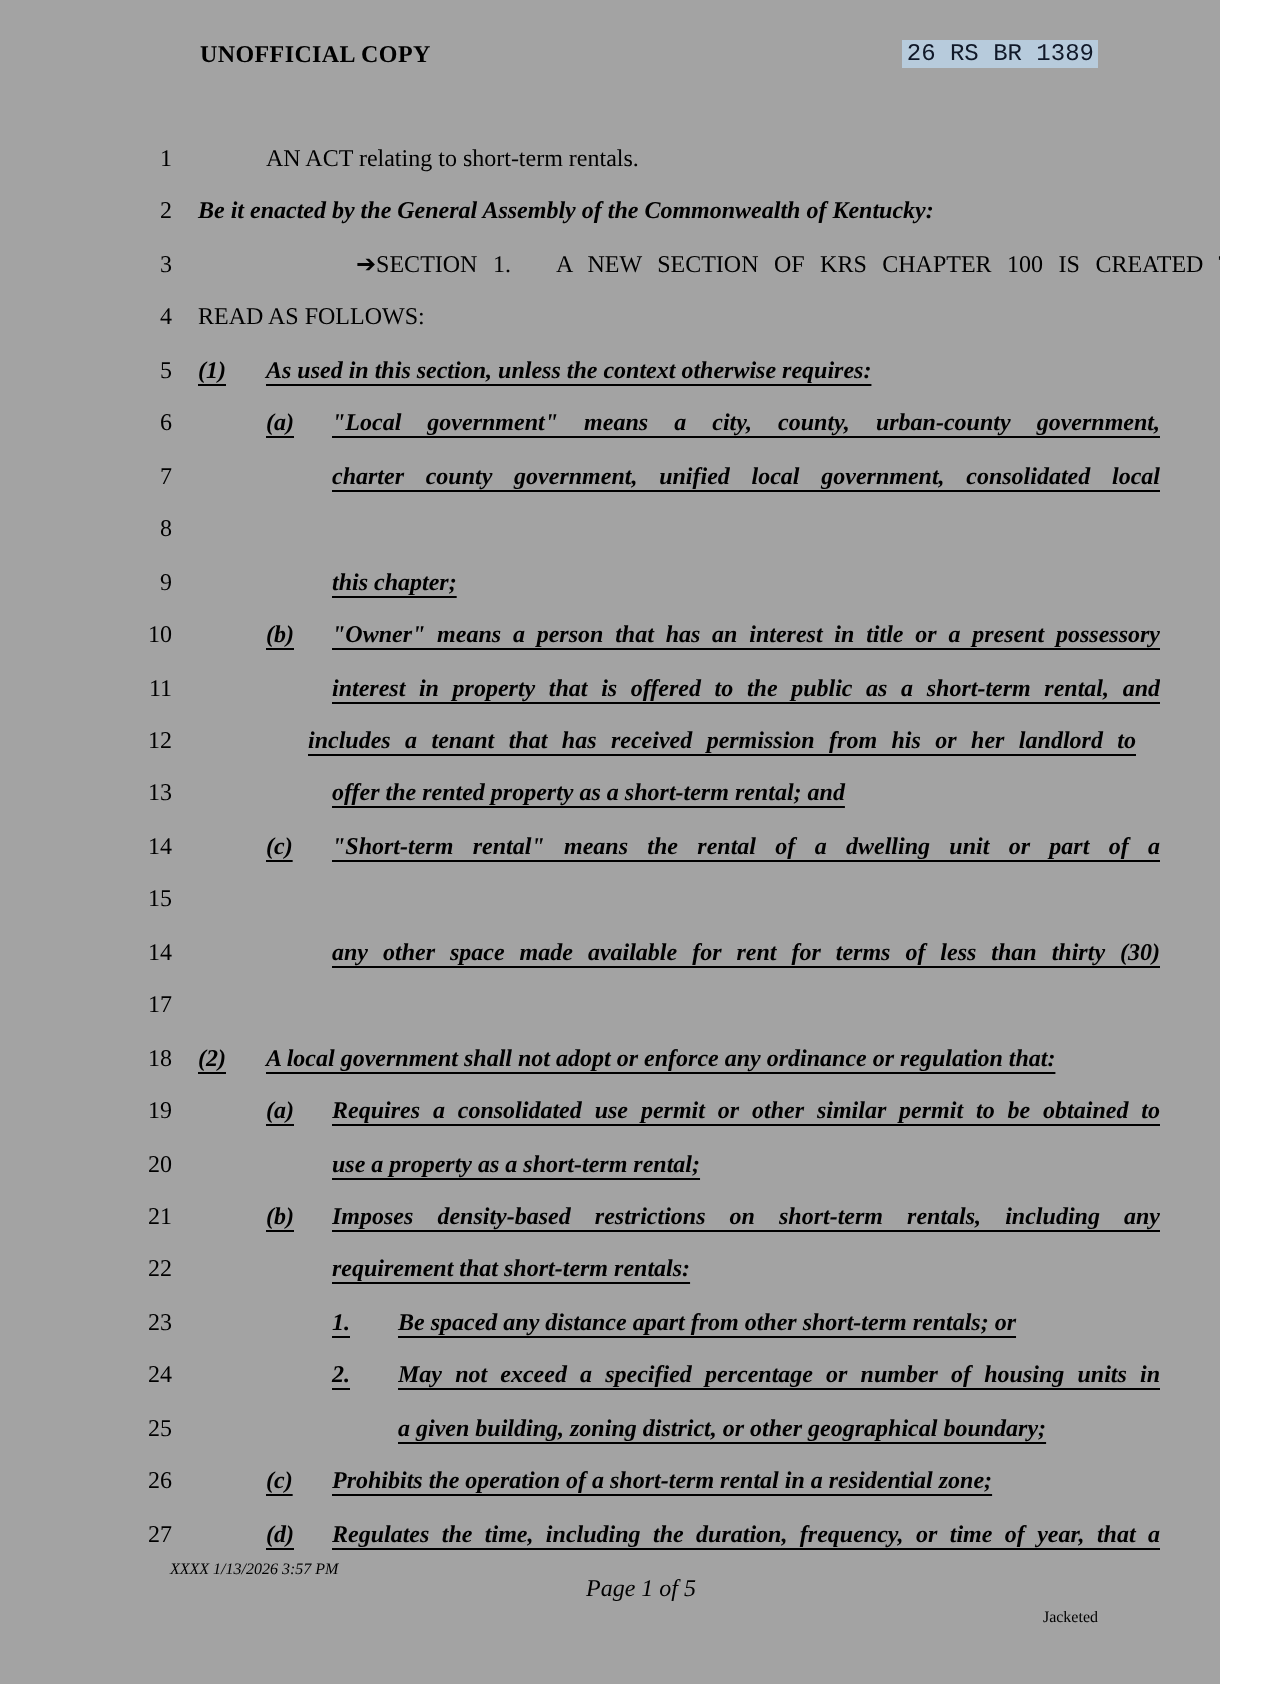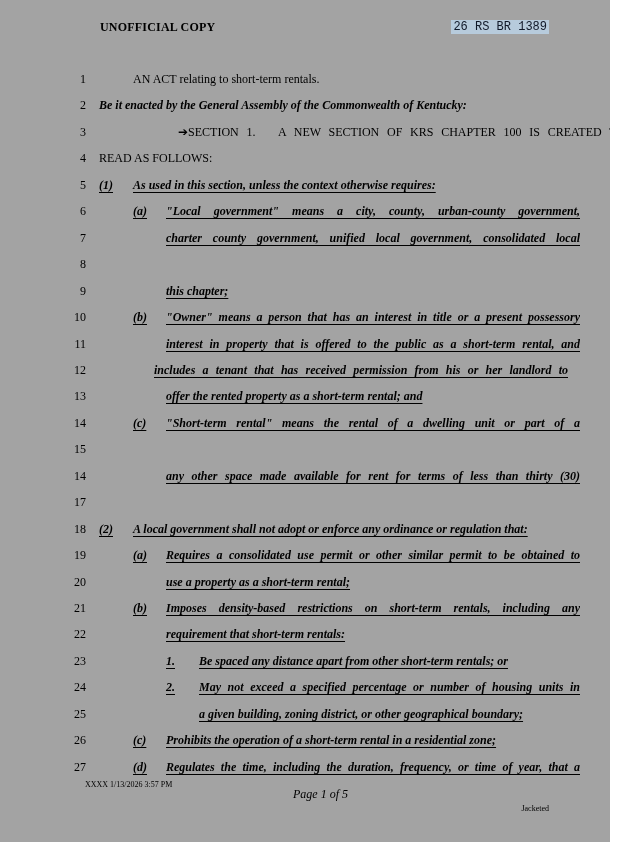--- a/index.html
+++ b/index.html
@@ -36,21 +36,21 @@
     text-align:justify;text-align-last:justify;
     -moz-text-align-last:justify;
     white-space:normal;max-height:19px;overflow:hidden;
   }
   
   .ftr-page{
     position:absolute;top:787px;left:0;width:641px;text-align:center;
     font-size:12px;
     font-style:italic;
   }
-  .ftr-left{position:absolute;top:780px;left:85px;font-size:8px;}
+  .ftr-left{position:absolute;top:780px;left:85px;font-size:8px;font-style:italic;}
   .ftr-right{position:absolute;top:804px;right:61px;font-size:8px;}
 </style>
 </head>
 <body>
 
 <div class="page">
   <div class="hdr-left">UNOFFICIAL COPY</div>
   <div class="hdr-right" style="background: rgb(183, 203, 220); font-family: Liberation Mono, monospace;">26 RS BR 1389</div>
 
   <div>

